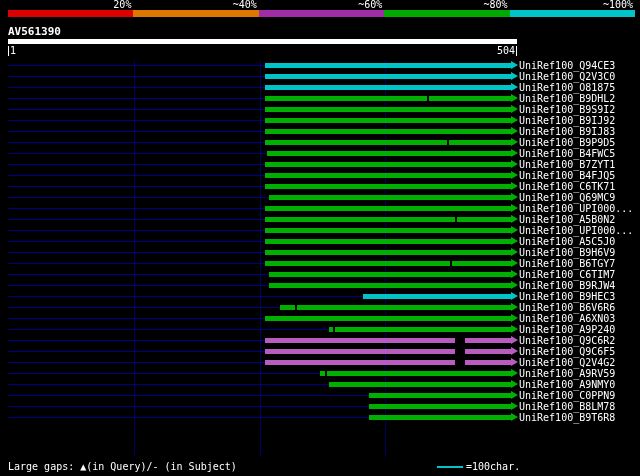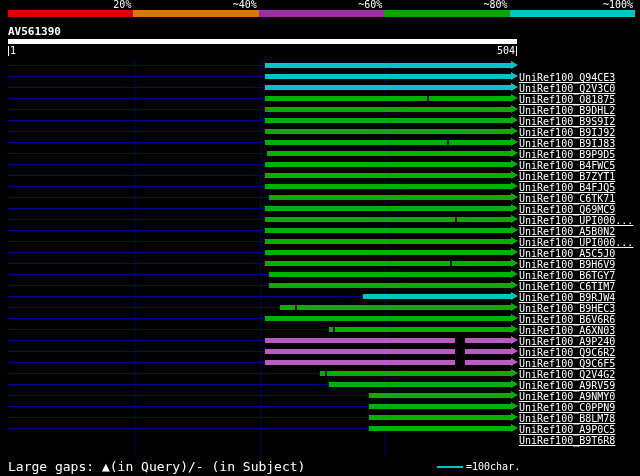--- a/index.html
+++ b/index.html
@@ -22,24 +22,24 @@
   
   .rows{position:absolute;top:60px;left:0;width:640px;height:397px;}
   .grid{position:absolute;top:0;height:100%;width:1px;background:#000060;}
   .row{position:relative;height:11px;}
   .baseline{position:absolute;left:8px;top:5px;width:503px;height:1px;background:#000088;}
   .bar{position:absolute;top:3px;height:5px;}
   .bar .tickmark{position:absolute;top:0;width:2px;height:5px;background:#000;}
   .bar .gapbox{position:absolute;top:0;height:5px;background:#000;}
   .arrow{position:absolute;left:511px;top:1px;width:0;height:0;
          border-top:4px solid transparent;border-bottom:4px solid transparent;border-left:7px solid #fff;}
-  .hit-label{position:absolute;left:519px;top:12px;height:11px;font-size:10px;line-height:11px;color:#fff;white-space:pre;text-decoration:underline;}
+  .hit-label{position:absolute;left:519px;top:0;height:11px;font-size:10px;line-height:11px;color:#fff;white-space:pre;}
 
   
-  .legend-gaps{position:absolute;left:8px;top:461px;font-size:13px;line-height:11px;color:#fff;}
+  .legend-gaps{position:absolute;left:8px;top:461px;font-size:10px;line-height:11px;color:#fff;}
   .legend-line{position:absolute;left:437px;top:466px;width:26px;height:2px;}
   .legend-scale{position:absolute;left:466px;top:461px;font-size:10px;line-height:11px;color:#fff;}
 </style>
 </head>
 <body>
 
 <div class="screen">
 
   <div class="scale-labels">
     <span>20%</span>
@@ -277,26 +277,20 @@
       <div class="row">
         <div class="baseline"></div>
         <div class="bar" style="left: 368.592px; width: 142.408px; background: rgb(0, 176, 0);"></div>
         <div class="arrow" style="border-left-color: rgb(0, 176, 0);"></div>
         <div class="hit-label">UniRef100_B8LM78</div>
       </div>
       <div class="row">
         <div class="baseline"></div>
         <div class="bar" style="left: 368.592px; width: 142.408px; background: rgb(0, 176, 0);"></div>
         <div class="arrow" style="border-left-color: rgb(0, 176, 0);"></div>
-        <div class="hit-label">UniRef100_A9P0C5</div>
-      </div>
-      <div class="row">
-        <div class="baseline"></div>
-        <div class="bar" style="left: 368.592px; width: 142.408px; background: rgb(0, 176, 0);"></div>
-        <div class="arrow" style="border-left-color: rgb(0, 176, 0);"></div>
         <div class="hit-label">UniRef100_B9T6R8</div>
       </div>
     </div>
 
   <div class="legend-gaps">Large gaps: ▲(in Query)/- (in Subject)</div>
   <div class="legend-line" style="background: rgb(0, 196, 200);"></div>
   <div class="legend-scale">=100char.</div>
 
 </div>
 

